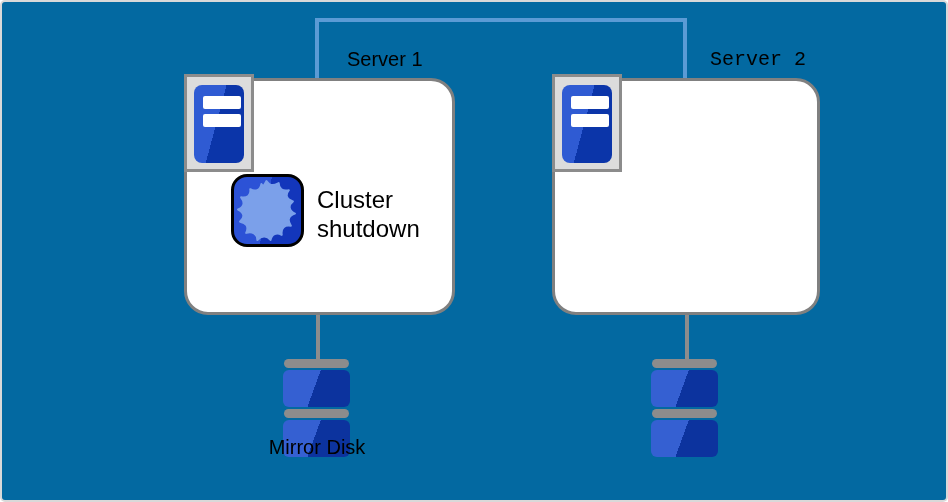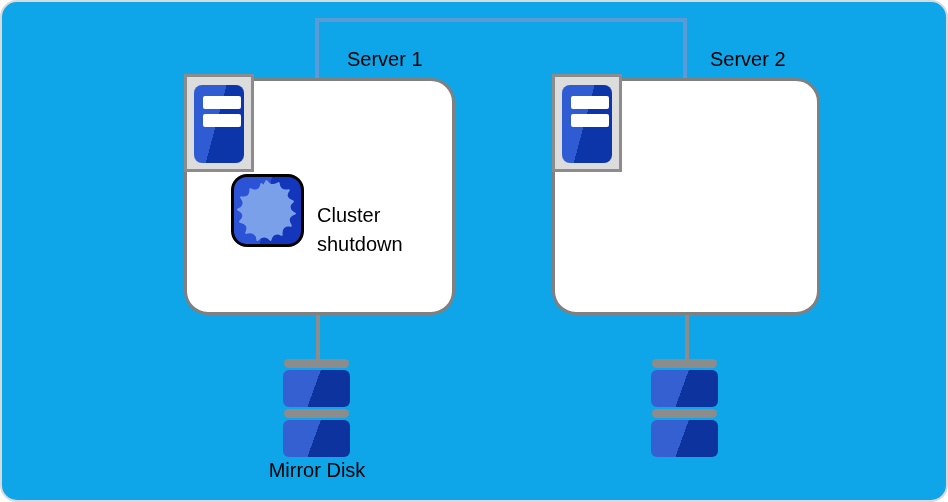--- a/index.html
+++ b/index.html
@@ -1,30 +1,30 @@
 <!DOCTYPE html>
 <html><head>
 <meta charset="utf-8">
 <style>
   html,body{margin:0;padding:0;background:#ffffff;font-family:"Liberation Sans",sans-serif;}
   .canvas{
     position:relative;width:948px;height:502px;box-sizing:border-box;
-    background:#0ea5e9;border:2px solid #d9d9d9;border-radius:17px;overflow:hidden;
+    background:#0369a1;border:2px solid #d9d9d9;border-radius:5px;overflow:hidden;
   }
   
   .link{
     position:absolute;left:313px;top:16px;width:372px;height:62px;
     border-top:4px solid #5b9bd5;border-left:4px solid #5b9bd5;border-right:4px solid #5b9bd5;
     box-sizing:border-box;
   }
   .server-label{
     position:absolute;top:46px;font-size:20px;color:#000;white-space:nowrap;
   }
   .server-label.s1{left:345px;}
-  .server-label.s2{left:708px;}
+  .server-label.s2{left:708px;font-family:Liberation Mono, monospace;}
   .server-box{
     position:absolute;top:76px;height:237px;box-sizing:border-box;
     background:#ffffff;border:3px solid #808080;border-radius:24px;
   }
   .server-box.s1{left:182px;width:271px;}
   .server-box.s2{left:550px;width:268px;}
   
   .icon-frame{
     position:absolute;top:72px;width:70px;height:98px;box-sizing:border-box;
     background:#dcdcdc;border:3px solid #8c8c8c;
@@ -46,42 +46,42 @@
     border:3px solid #000000;border-radius:16px;overflow:hidden;
     background:linear-gradient(100deg,#2c52d6 48%,#1336bb 48%);
   }
   .cl-badge svg{position:absolute;left:0;top:0;width:67px;height:67px;}
   .cl-text{
     position:absolute;left:0;top:13px;width:67px;text-align:center;
     font-size:36px;font-weight:bold;letter-spacing:-1px;color:#ffffff;line-height:40px;
   }
   .annotation{
     position:absolute;left:315px;top:183px;width:112px;
-    font-size:20px;line-height:29px;color:#000;margin-top:16px;
+    font-size:24px;line-height:29px;color:#000;
   }
   
   .disk-stem{position:absolute;top:313px;width:4px;height:45px;background:#8c8c8c;}
   .disk-stem.s1{left:314px;}
   .disk-stem.s2{left:683px;}
   .disk{position:absolute;top:357px;width:67px;height:96px;}
   .disk.s1{left:281px;}
   .disk.s2{left:649px;}
   .disk .cap{
     position:absolute;left:1px;width:65px;height:9px;background:#8c8c8c;border-radius:5px;
   }
   .disk .cap.c1{top:0;}
   .disk .cap.c2{top:50px;}
   .disk .platter{
     position:absolute;left:0;width:67px;height:37px;border-radius:6px;
     background:linear-gradient(110deg,#3560d2 47%,#0c339e 47%);
   }
   .disk .platter.p1{top:11px;}
   .disk .platter.p2{top:61px;}
   .disk-label{
-    position:absolute;left:232px;top:457px;width:166px;text-align:center;
+    position:absolute;left:232px;top:434px;width:166px;text-align:center;
     font-size:20px;color:#000;white-space:nowrap;
   }
 </style>
 </head>
 <body>
 
 <div class="canvas">
 
   <div class="link"></div>
 

